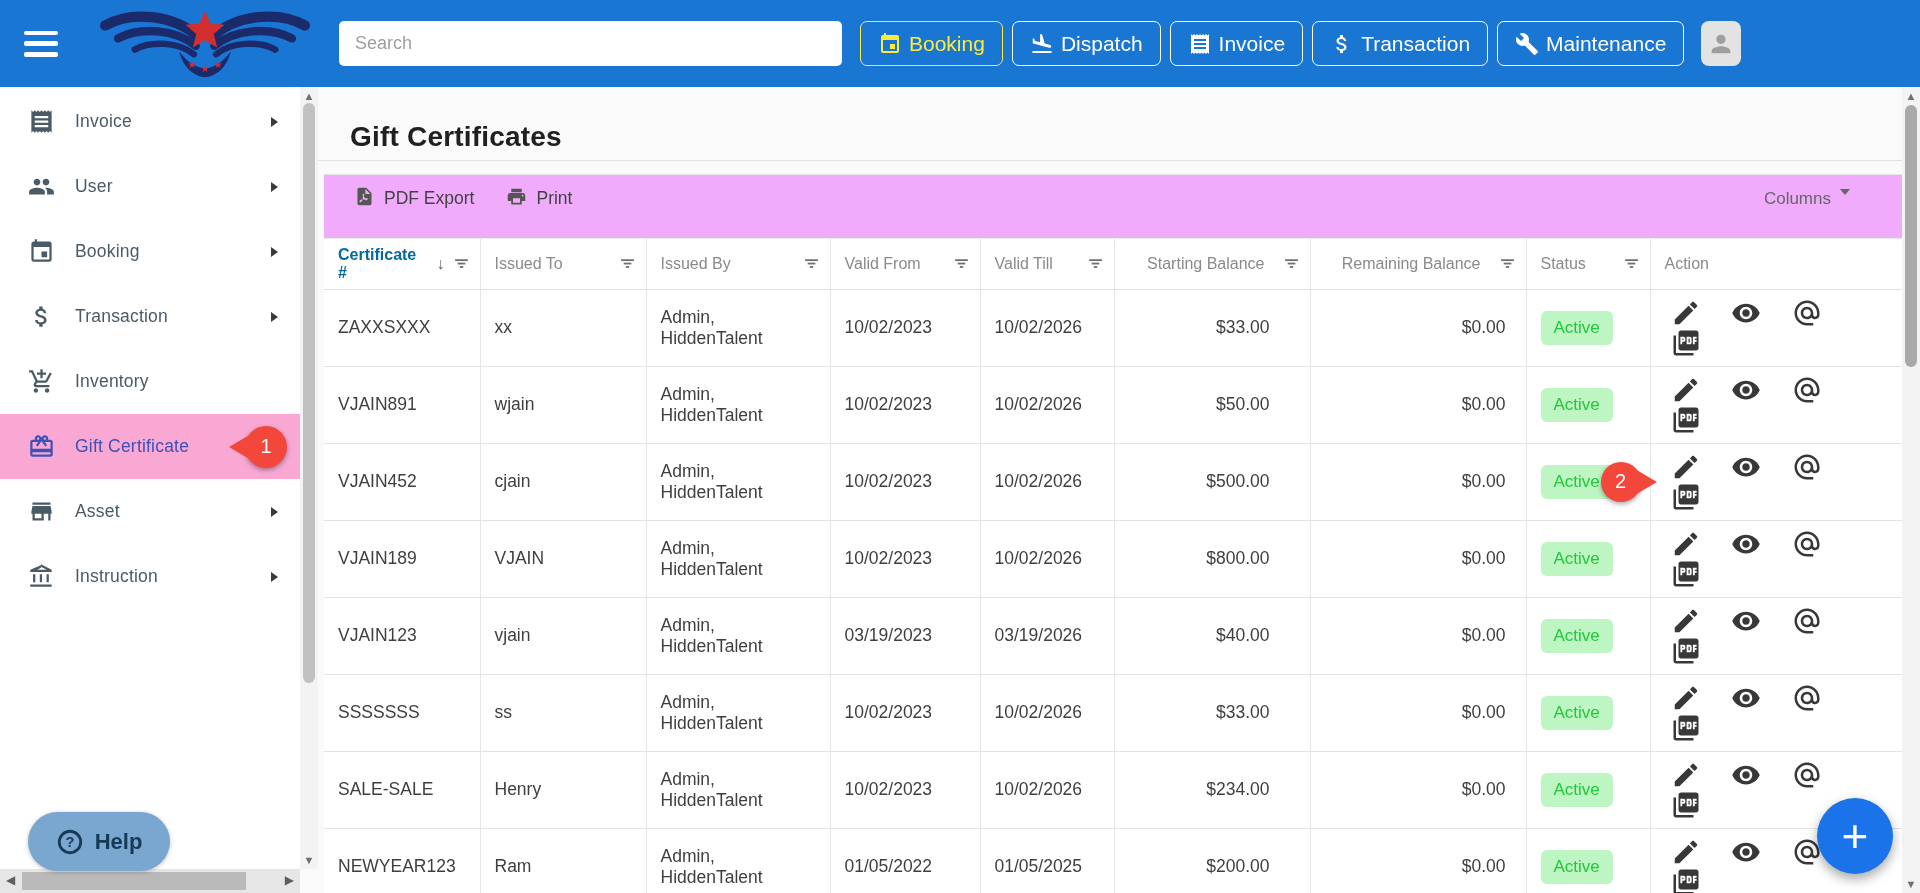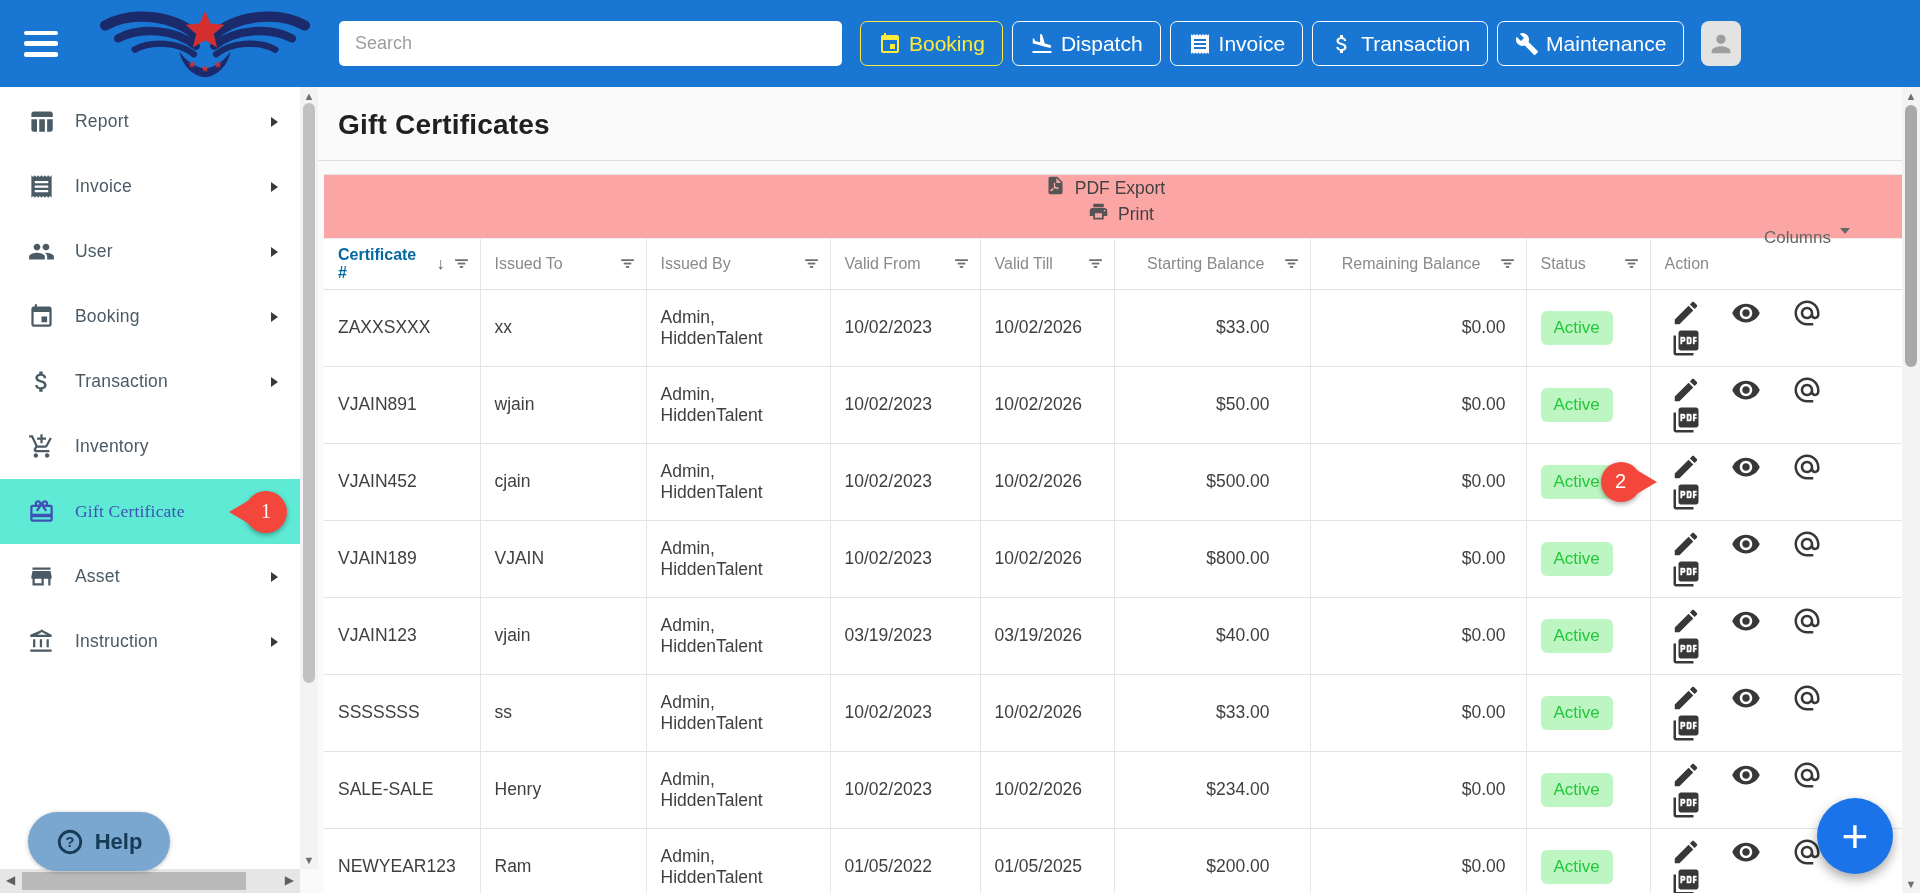--- a/index.html
+++ b/index.html
@@ -25,21 +25,21 @@
   .avatar { margin-left:17px; width:40px; height:45px; border-radius:8px; background:#e3e3e3;
     display:flex; align-items:center; justify-content:center; border:none; cursor:pointer; }
   .avatar svg { width:30px; height:30px; fill:#9e9e9e; }
 
   
   .sidebar { position:absolute; left:0; top:87px; width:300px; height:782px; background:#fff;
     padding-top:2px; z-index:5; }
   .side-list { list-style:none; margin:0; padding:0; }
   .side-item { position:relative; height:65px; display:flex; align-items:center; padding:0 22px 0 28px;
     color:#4a5b66; cursor:pointer; }
-  .side-item.active { background:#5eead4; color:#3f51b5;font-family:Liberation Serif, serif; }
+  .side-item.active { background:#f9a8d4; color:#3f51b5; }
   .side-icon { width:27px; height:27px; flex:none; }
   .side-icon svg { width:27px; height:27px; fill:currentColor; display:block; }
   .side-label { margin-left:20px; font-size:17.5px; letter-spacing:.2px; }
   .chev { margin-left:auto; width:0; height:0; border-left:7px solid #3a3a3a;
     border-top:5.5px solid transparent; border-bottom:5.5px solid transparent; }
 
   
   .step-badge { position:absolute; width:42px; height:42px; border-radius:50%; background:#f4473c;
     color:#fff; display:flex; align-items:center; justify-content:center; font-size:20px;
     box-shadow:0 2px 5px rgba(0,0,0,.35); z-index:40; }
@@ -68,24 +68,24 @@
   .side-scroll .thumb { top:16px; height:580px; }
   .main-scroll { left:1902px; height:806px; }
   .main-scroll .thumb { top:18px; height:262px; background:#a9a9a9; }
   .hscroll { position:absolute; left:0; top:869px; width:300px; height:24px; background:#e6e6e6; z-index:10; }
   .hscroll .hthumb { position:absolute; left:22px; top:3px; width:224px; height:18px; background:#b9b9b9; }
   .hs-arrow { position:absolute; top:4px; color:#5f5f5f; font-size:12px; }
 
   
   .content { position:absolute; left:318px; top:87px; width:1584px; height:806px; background:#fafafa; }
   .page-head { height:74px; padding:22px 20px 0 20px; border-bottom:1px solid #e0e0e0; }
-  .page-title { margin:0; font-size:28px; font-weight:700; color:#202020; letter-spacing:.2px; }
+  .page-title { margin:12px; font-size:28px; font-weight:700; color:#202020; letter-spacing:.2px; }
   .grid-card { margin:13px 0 0 6px; width:1578px; background:#fff; border-top:1px solid #e4e4e4; }
-  .grid-toolbar { height:64px; background:#fca5a5; border-bottom:1px solid #ececec;
-    display:flex; align-items:center; padding:0 46px 16px 30px;flex-direction:column; }
+  .grid-toolbar { height:64px; background:#f0abfc; border-bottom:1px solid #ececec;
+    display:flex; align-items:center; padding:0 46px 16px 30px; }
   .tb-btn { display:flex; align-items:center; gap:9px; background:none; border:none; cursor:pointer;
     font-size:17.5px; color:#424242; font-family:inherit; padding:0; }
   .tb-btn + .tb-btn { margin-left:32px; }
   .tb-btn svg { width:21px; height:21px; fill:#555; }
   .columns-btn { margin-left:auto; display:flex; align-items:flex-start; gap:9px; background:none; border:none;
     cursor:pointer; font-size:17px; color:#666; font-family:inherit; }
   .caret-down { width:0; height:0; border-top:6px solid #666;
     border-left:5.5px solid transparent; border-right:5.5px solid transparent; }
 
   
@@ -201,30 +201,20 @@
   <button class="avatar">
     <svg viewBox="0 0 24 24">
         <path d="M12 12c2.21 0 4-1.79 4-4s-1.79-4-4-4-4 1.79-4 4 1.79 4 4 4zm0 2c-2.67 0-8 1.34-8 4v2h16v-2c0-2.66-5.33-4-8-4z"></path>
       </svg>
   </button>
 </header>
 
 <aside class="sidebar">
   <ul class="side-list">
 
-      <li class="side-item">
-        <span class="side-icon">
-          <svg viewBox="0 0 24 24">
-            <path d="M20 3H5c-1.1 0-2 .9-2 2v3h19V5c0-1.1-.9-2-2-2zM3 19c0 1.1.9 2 2 2h3V10H3v9zm7 2h5V10h-5v11zm7 0h3c1.1 0 2-.9 2-2v-9h-5v11z"></path>
-          </svg>
-        </span>
-        <span class="side-label">Report</span>
-        <span class="chev"></span>
-
-      </li>
 
 
       <li class="side-item">
         <span class="side-icon">
           <svg viewBox="0 0 24 24">
             <path d="M18 17H6v-2h12v2zm0-4H6v-2h12v2zm0-4H6V7h12v2zM3 22l1.5-1.5L6 22l1.5-1.5L9 22l1.5-1.5L12 22l1.5-1.5L15 22l1.5-1.5L18 22l1.5-1.5L21 22V2l-1.5 1.5L18 2l-1.5 1.5L15 2l-1.5 1.5L12 2l-1.5 1.5L9 2 7.5 3.5 6 2 4.5 3.5 3 2v20z"></path>
           </svg>
         </span>
         <span class="side-label">Invoice</span>
         <span class="chev"></span>

